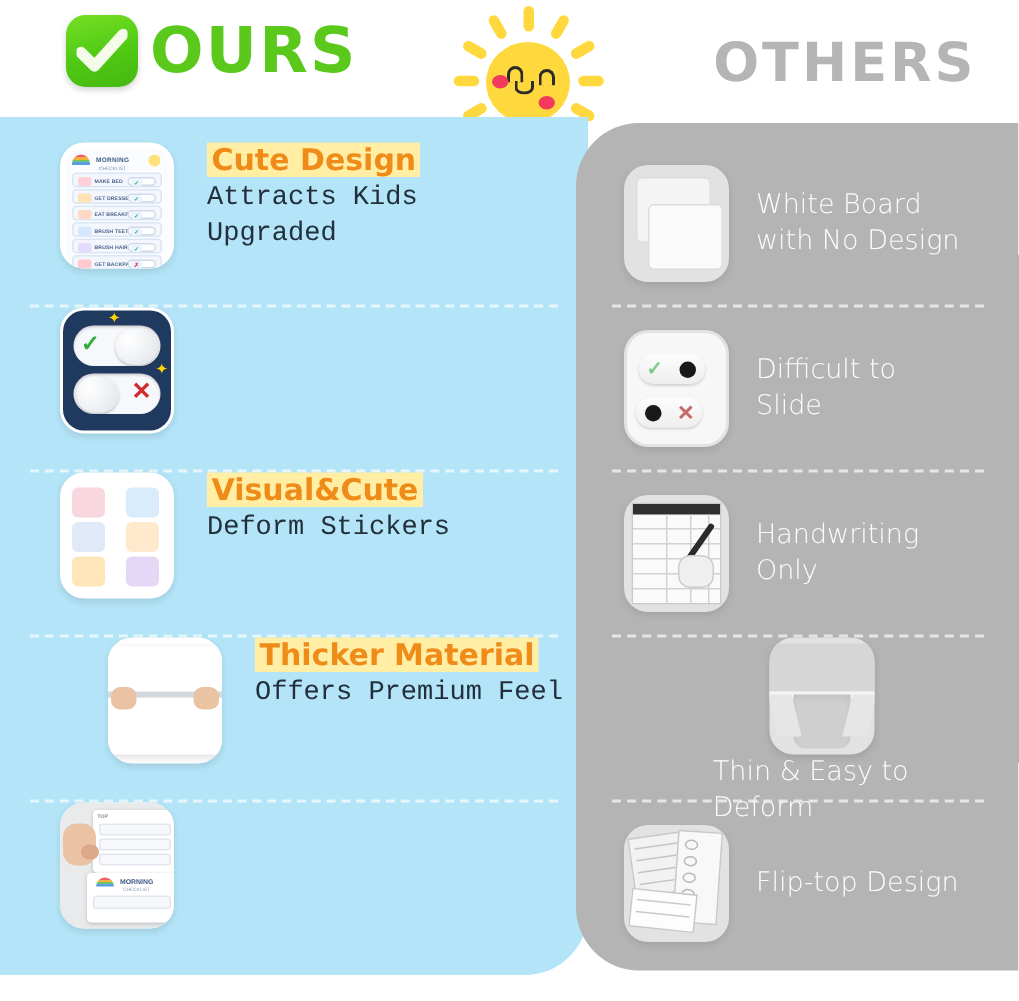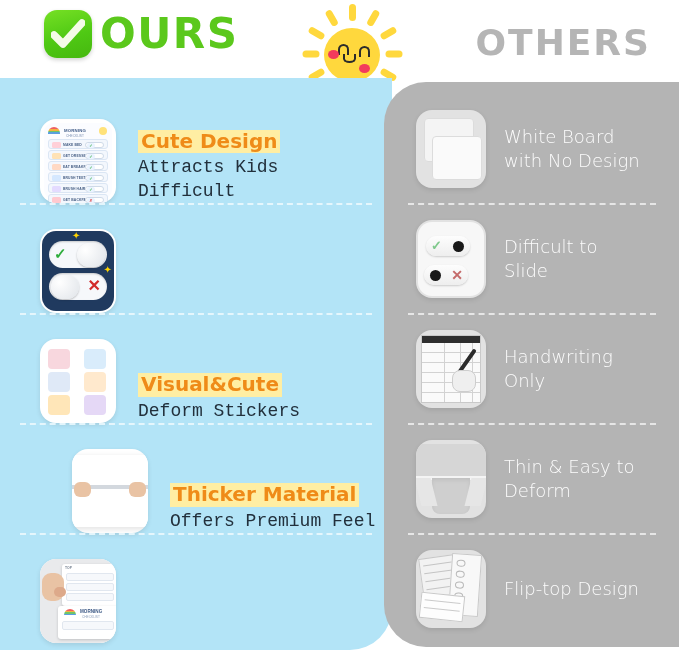--- a/index.html
+++ b/index.html
@@ -61,21 +61,21 @@
   }
   .panel-others {
     position:absolute; left:384px; top:82px; width:295px; height:565px;
     background:#b4b4b4;
     border-radius: 42px 0 0 42px;
   }
 
   
   .row-l {
     position:absolute; left:0; width:392px; height:108px;
-    display:flex; align-items:flex-end;
+    display:flex; align-items:flex-start;
   }
   .row-l .thumb {
     width:76px; height:84px; margin-left:40px; flex:0 0 auto;
     border-radius:16px; background:#fff;
     box-shadow:0 2px 5px rgba(0,0,0,.10);
     position:relative; overflow:hidden;
   }
   .row-l .txt { margin-left:22px; }
   .head-l {
     display:inline-block;
@@ -247,21 +247,21 @@
             <div class="chk-tog">
               <b style="color:#e04545">✗</b>
             </div>
           </div>
       </div>
     </div>
     <div class="txt">
       <div class="head-l">Cute Design</div>
       <div class="sub-l">
         <div>Attracts Kids</div>
-        <div>Difficult</div>
+        <div>Upgraded</div>
       </div>
     </div>
   </div>
   <div class="dash-l" style="top:203px;"></div>
 
   <div class="row-l" style="top:205px;">
     <div class="thumb">
       <div class="slide-card">
         <div class="star" style="left:30px; top:-1px;">✦</div>
         <div class="star" style="right:2px; top:33px;">✦</div>
@@ -381,21 +381,21 @@
       <div class="pen" style="left:40px; top:14px;"></div>
       <div class="hand" style="left:36px; top:40px; width:24px; height:22px; border-radius:8px; background:#efefef; border:1px solid #cdcdcd;"></div>
     </div>
     <div class="txt">
       <div class="sub-r">Handwriting</div>
       <div class="sub-r">Only</div>
     </div>
   </div>
   <div class="dash-r" style="top:423px;"></div>
 
-  <div class="row-r" style="top:425px;">
+  <div class="row-r" style="top:425px;flex-direction:column;">
     <div class="thumb">
       <div class="thin-board" style="left:-2px; top:4px; right:-2px; height:32px; border-radius:8px 8px 0 0; background:#d6d6d6;"></div>
       <div class="thin-board" style="left:-2px; top:36px; right:-2px; height:4px; background:#f4f4f4;"></div>
       <div class="thin-board" style="left:16px; top:38px; width:38px; height:36px; background:#cfcfcf;
            border-radius:0 0 8px 8px; box-shadow:inset 0 2px 4px rgba(0,0,0,.08);"></div>
       <div style="position:absolute;left:2px;top:38px;width:16px;height:28px;background:#e6e6e6;transform:skewX(14deg);"></div>
       <div style="position:absolute;right:2px;top:38px;width:16px;height:28px;background:#e6e6e6;transform:skewX(-14deg);"></div>
     </div>
     <div class="txt">
       <div class="sub-r">Thin &amp; Easy to</div>

